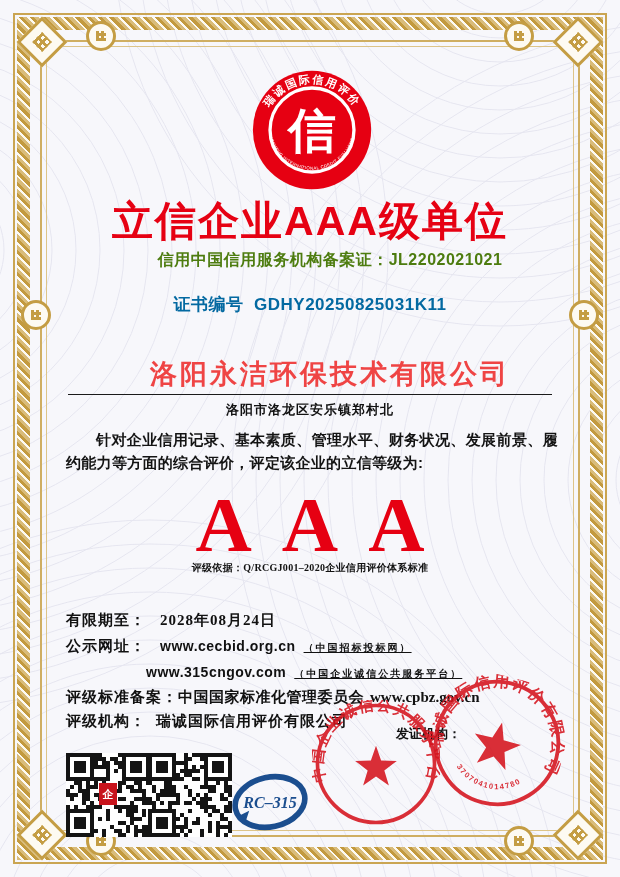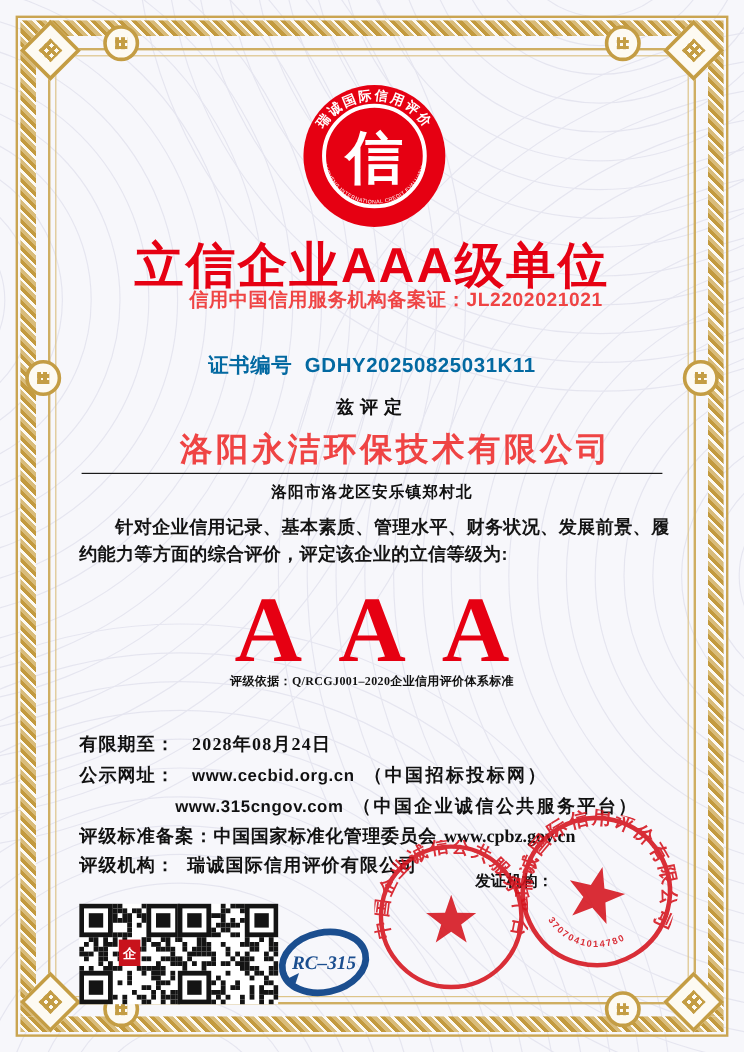--- a/index.html
+++ b/index.html
@@ -23,39 +23,39 @@
   .edge-medallion .dots{width:10px;height:10px;background:
     repeating-linear-gradient(0deg,#c49d44 0 3px,transparent 3px 5px),
     repeating-linear-gradient(90deg,#c49d44 0 3px,transparent 3px 5px);}
   
   .content{position:absolute;inset:0;z-index:3;}
   .abs{position:absolute;}
   .center{left:0;right:0;text-align:center;}
   .logo{left:250px;top:68px;width:124px;height:124px;}
   .title{top:194px;font-size:41px;font-weight:bold;color:#e60113;letter-spacing:2px;
     font-family:"Liberation Sans",sans-serif;}
-  .subtitle{top:240px;font-size:16px;font-weight:600;color:#ef4444;letter-spacing:.5px;padding-left:40px;}
+  .subtitle{top:250px;font-size:16px;font-weight:600;color:#4d7c0f;letter-spacing:.5px;padding-left:40px;}
   .certno{top:293px;font-size:17px;font-weight:bold;color:#0369a1;letter-spacing:.5px;}
   .hereby{top:330px;font-size:15px;font-weight:bold;color:#111;letter-spacing:5px;
     font-family:"Liberation Serif",serif;}
   .company{top:356px;font-size:27px;font-weight:900;color:#ef4444;letter-spacing:3px;
     font-family:"Liberation Serif",serif;padding-left:40px;}
   .company-rule{left:68px;right:68px;top:394px;height:1px;background:#1a1a1a;}
   .address{top:401px;font-size:13px;font-weight:bold;color:#111;letter-spacing:1px;}
   .paragraph{left:66px;top:428px;width:492px;font-size:15px;font-weight:600;color:#141414;
     line-height:1.55;text-indent:2em;letter-spacing:.3px;text-align:justify;}
   .grade{top:480px;font-size:78px;font-weight:bold;color:#e60012;
     font-family:"Liberation Serif",serif;letter-spacing:30px;text-indent:30px;}
   .basis{top:561px;font-size:10px;font-weight:bold;color:#111;
     font-family:"Liberation Serif",serif;letter-spacing:.3px;}
   .inforow{left:66px;font-size:15px;color:#111;white-space:nowrap;}
   .lbl{font-family:"Liberation Serif",serif;font-weight:bold;letter-spacing:1px;}
   .val-date{font-family:"Liberation Serif",serif;font-weight:bold;margin-left:14px;letter-spacing:1px;}
   .val-url{font-family:"Liberation Sans",sans-serif;font-weight:600;font-size:14px;margin-left:14px;letter-spacing:.5px;}
-  .val-note{font-family:"Liberation Sans",sans-serif;font-weight:600;font-size:15px;margin-left:8px;letter-spacing:2px;}
+  .val-note{font-family:"Liberation Sans",sans-serif;font-weight:600;font-size:10px;margin-left:8px;letter-spacing:2px;text-decoration:underline;}
   .url-bold{font-family:"Liberation Serif",serif;font-weight:bold;margin-left:6px;}
   .issuer{left:396px;top:725px;font-size:13px;font-weight:bold;color:#111;z-index:3;
     font-family:"Liberation Serif",serif;}
   
   .qr{position:absolute;top:753px;width:84px;height:84px;}
   .qr1{left:66px;} .qr2{left:148px;}
   .qr-overlay{position:absolute;left:33px;top:30px;width:18px;height:22px;background:#c8131c;
     color:#fff;font-size:11px;font-weight:bold;display:flex;align-items:center;justify-content:center;}
   .rc-logo{position:absolute;left:230px;top:765px;width:80px;height:74px;}
   .seal{position:absolute;opacity:.88;z-index:4;}
@@ -191,21 +191,20 @@
         <text x="65" y="83" text-anchor="middle" font-size="50" font-weight="bold" font-family="Liberation Serif, serif" fill="#ffffff">信</text>
       </svg>
     </div>
 
     <div class="abs center title">立信企业AAA级单位</div>
     <div class="abs center subtitle">信用中国信用服务机构备案证：JL2202021021</div>
     <div class="abs center certno">
       <span>证书编号</span>&nbsp;&nbsp;<span>GDHY20250825031K11</span>
     </div>
 
-    <div class="abs center hereby">兹评定</div>
     <div class="abs center company">洛阳永洁环保技术有限公司</div>
     <div class="abs company-rule"></div>
     <div class="abs center address">洛阳市洛龙区安乐镇郑村北</div>
     <div class="abs center grade">AAA</div>
 
     <div class="abs paragraph">针对企业信用记录、基本素质、管理水平、财务状况、发展前景、履约能力等方面的综合评价，评定该企业的立信等级为:</div>
     <div class="abs center basis">评级依据：Q/RCGJ001–2020企业信用评价体系标准</div>
 
     <div class="abs inforow" style="top:611px;">
       <span class="lbl">有限期至：</span><span class="val-date">2028年08月24日</span>

